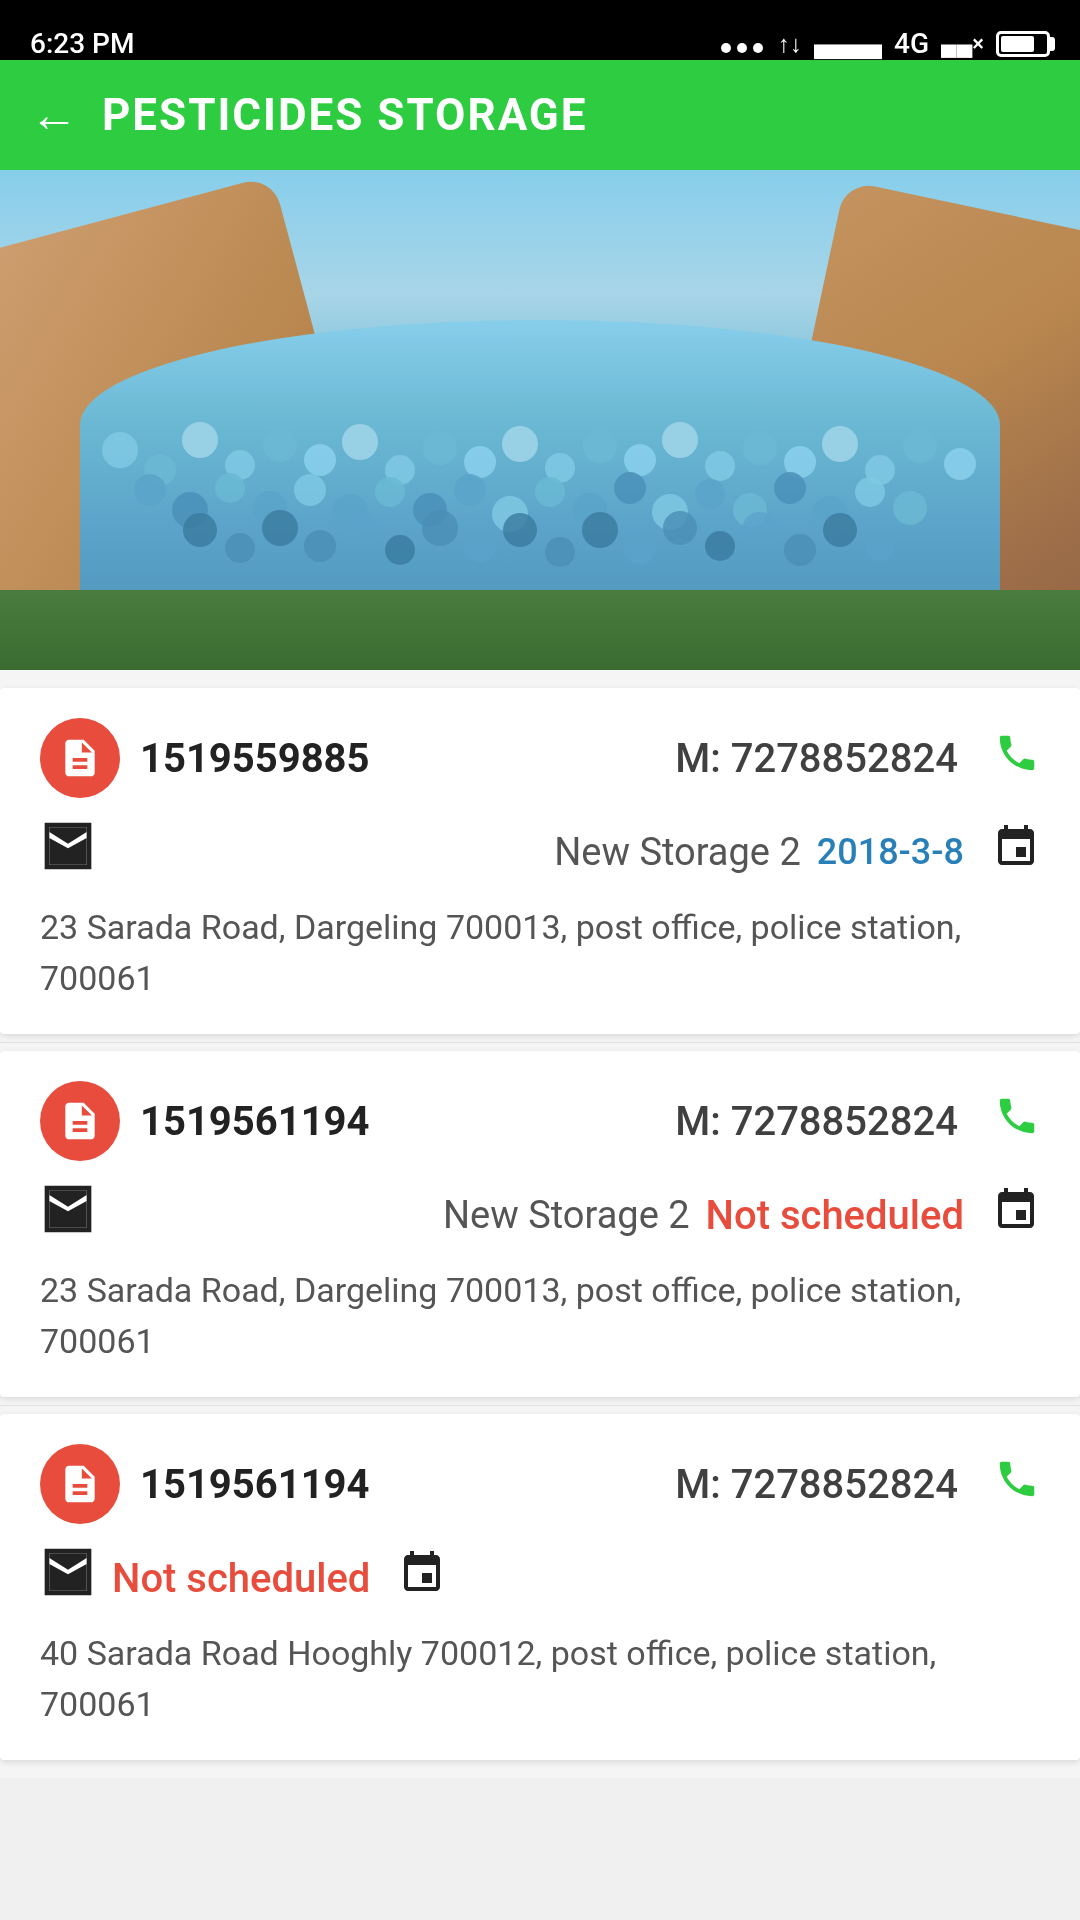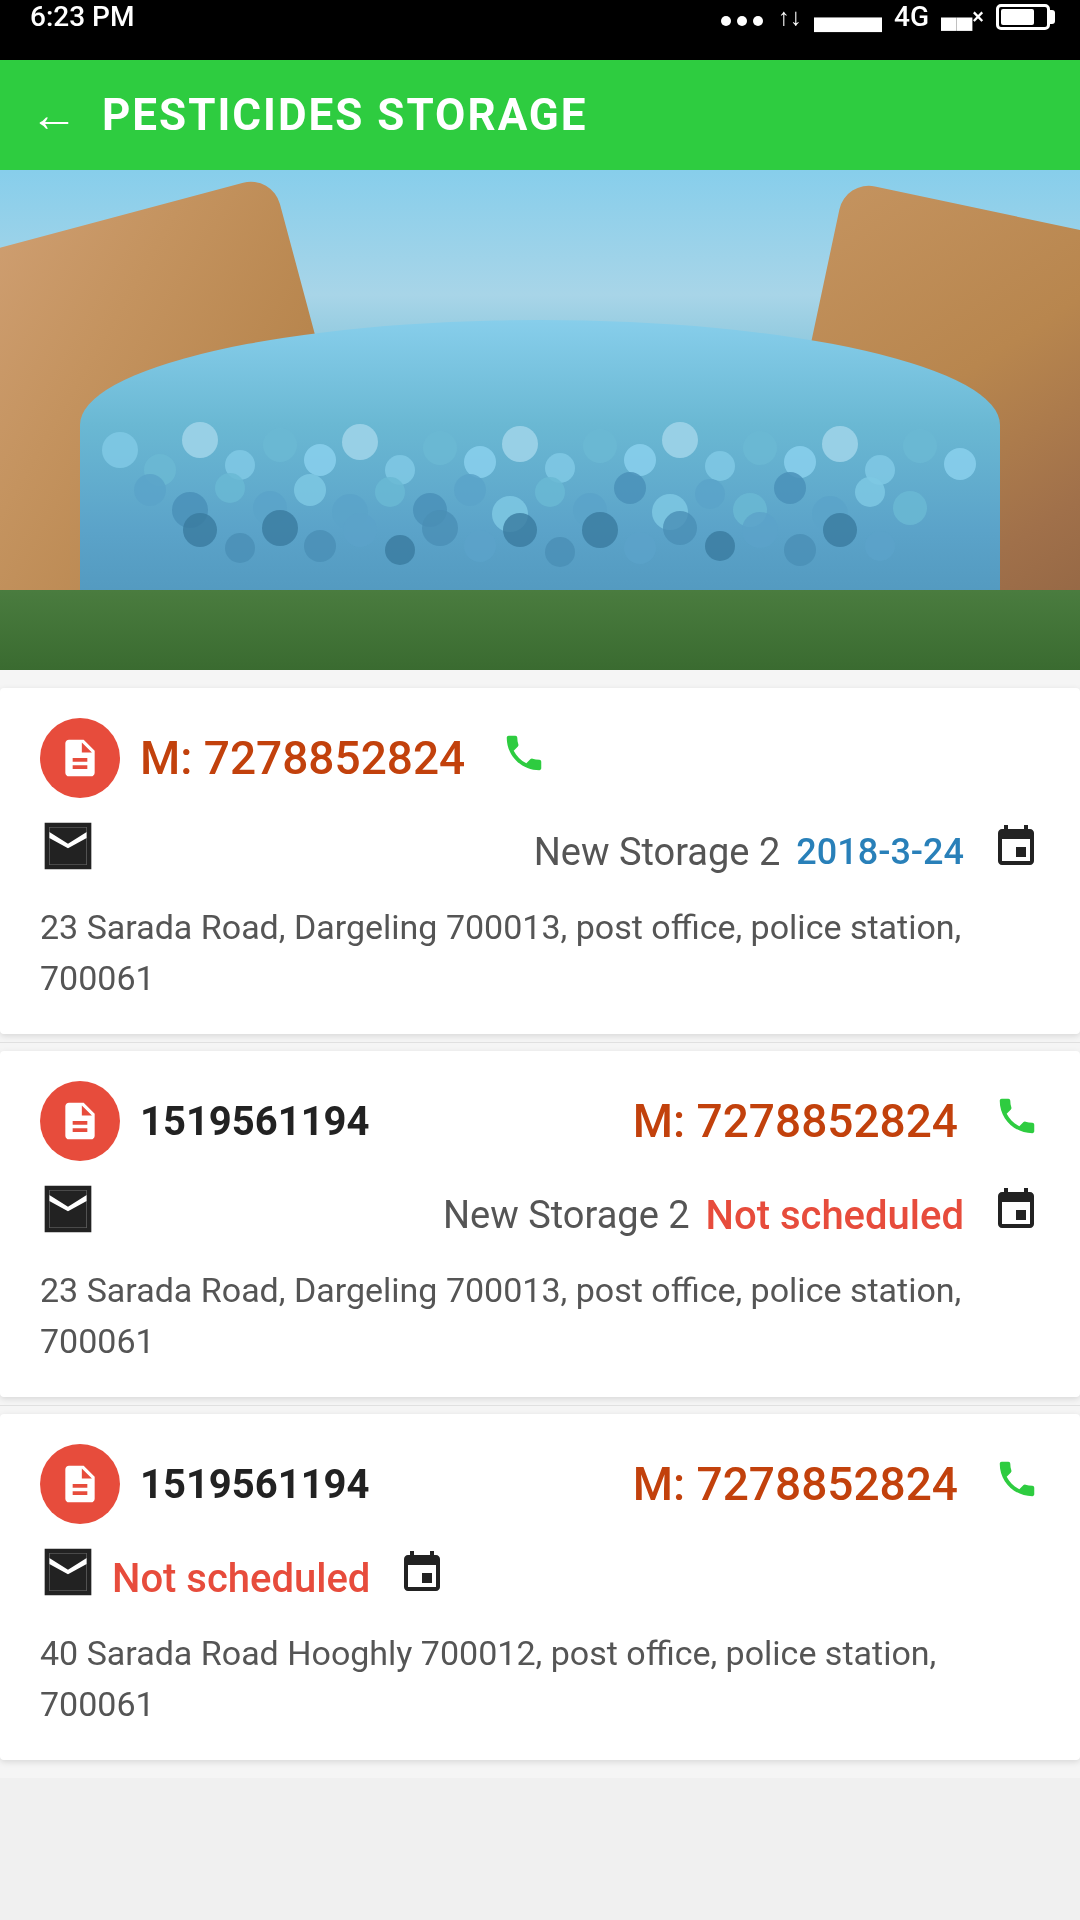--- a/index.html
+++ b/index.html
@@ -11,21 +11,21 @@
       background: #f0f0f0;
       overflow-x: hidden;
     }
 
     
     .status-bar {
       background: #000;
       color: #fff;
       height: 60px;
       display: flex;
-      align-items: flex-start;
+      align-items: flex-end;
       justify-content: space-between;
       padding: 0 30px;
       font-size: 28px;
       font-weight: 500;
     }
     .status-bar-right {
       display: flex;
       align-items: center;
       gap: 12px;
     }
@@ -172,22 +172,22 @@
       height: 44px;
       fill: #fff;
     }
     .card-id {
       font-size: 40px;
       font-weight: bold;
       color: #222;
       flex: 1;
     }
     .card-mobile {
-      font-size: 46px;
-      color: #c2410c;
+      font-size: 40px;
+      color: #404040;
       font-weight: 500;
     }
     .phone-icon {
       color: #2ecc40;
       font-size: 46px;
       margin-left: 16px;
     }
 
     .card-row-2 {
       display: flex;
@@ -335,36 +335,37 @@
 
 <div class="content">
 
   <div class="storage-card">
     <div class="card-row-1">
       <div class="doc-icon-circle">
         <svg viewBox="0 0 24 24">
           <path d="M14 2H6c-1.1 0-2 .9-2 2v16c0 1.1.9 2 2 2h12c1.1 0 2-.9 2-2V8l-6-6zm2 16H8v-2h8v2zm0-4H8v-2h8v2zm-3-5V3.5L18.5 9H13z"></path>
         </svg>
       </div>
+      <div class="card-id">1519559885</div>
       <div class="card-mobile">M: 7278852824</div>
       <div class="phone-icon">
         <svg width="46" height="46" viewBox="0 0 24 24" fill="#2ecc40">
             <path d="M6.62 10.79c1.44 2.83 3.76 5.14 6.59 6.59l2.2-2.2c.27-.27.67-.36 1.02-.24 1.12.37 2.33.57 3.57.57.55 0 1 .45 1 1V20c0 .55-.45 1-1 1-9.39 0-17-7.61-17-17 0-.55.45-1 1-1h3.5c.55 0 1 .45 1 1 0 1.25.2 2.45.57 3.57.11.35.03.74-.25 1.02l-2.2 2.2z"></path>
           </svg>
       </div>
     </div>
     <div class="card-row-2">
       <div class="store-icon">
         <svg width="56" height="56" viewBox="0 0 24 24" fill="#222">
             <path d="M20 4H4v2l8 5 8-5V4zm0 4.55L12 13 4 8.55V20h16V8.55z"></path>
             <path d="M2 2v20h20V2H2zm18 18H4V4h16v16z"></path>
           </svg>
       </div>
       <div class="storage-name">New Storage 2</div>
-      <div class="schedule-date">2018-3-24</div>
+      <div class="schedule-date">2018-3-8</div>
       <div class="calendar-icon">
         <svg width="48" height="48" viewBox="0 0 24 24" fill="#222">
             <path d="M17 12h-5v5h5v-5zM16 1v2H8V1H6v2H5c-1.11 0-1.99.9-1.99 2L3 19c0 1.1.89 2 2 2h14c1.1 0 2-.9 2-2V5c0-1.1-.9-2-2-2h-1V1h-2zm3 18H5V8h14v11z"></path>
           </svg>
       </div>
     </div>
     <div class="card-address">23 Sarada Road, Dargeling 700013, post office, police station, 700061</div>
   </div>
 
   <div class="divider"></div>

